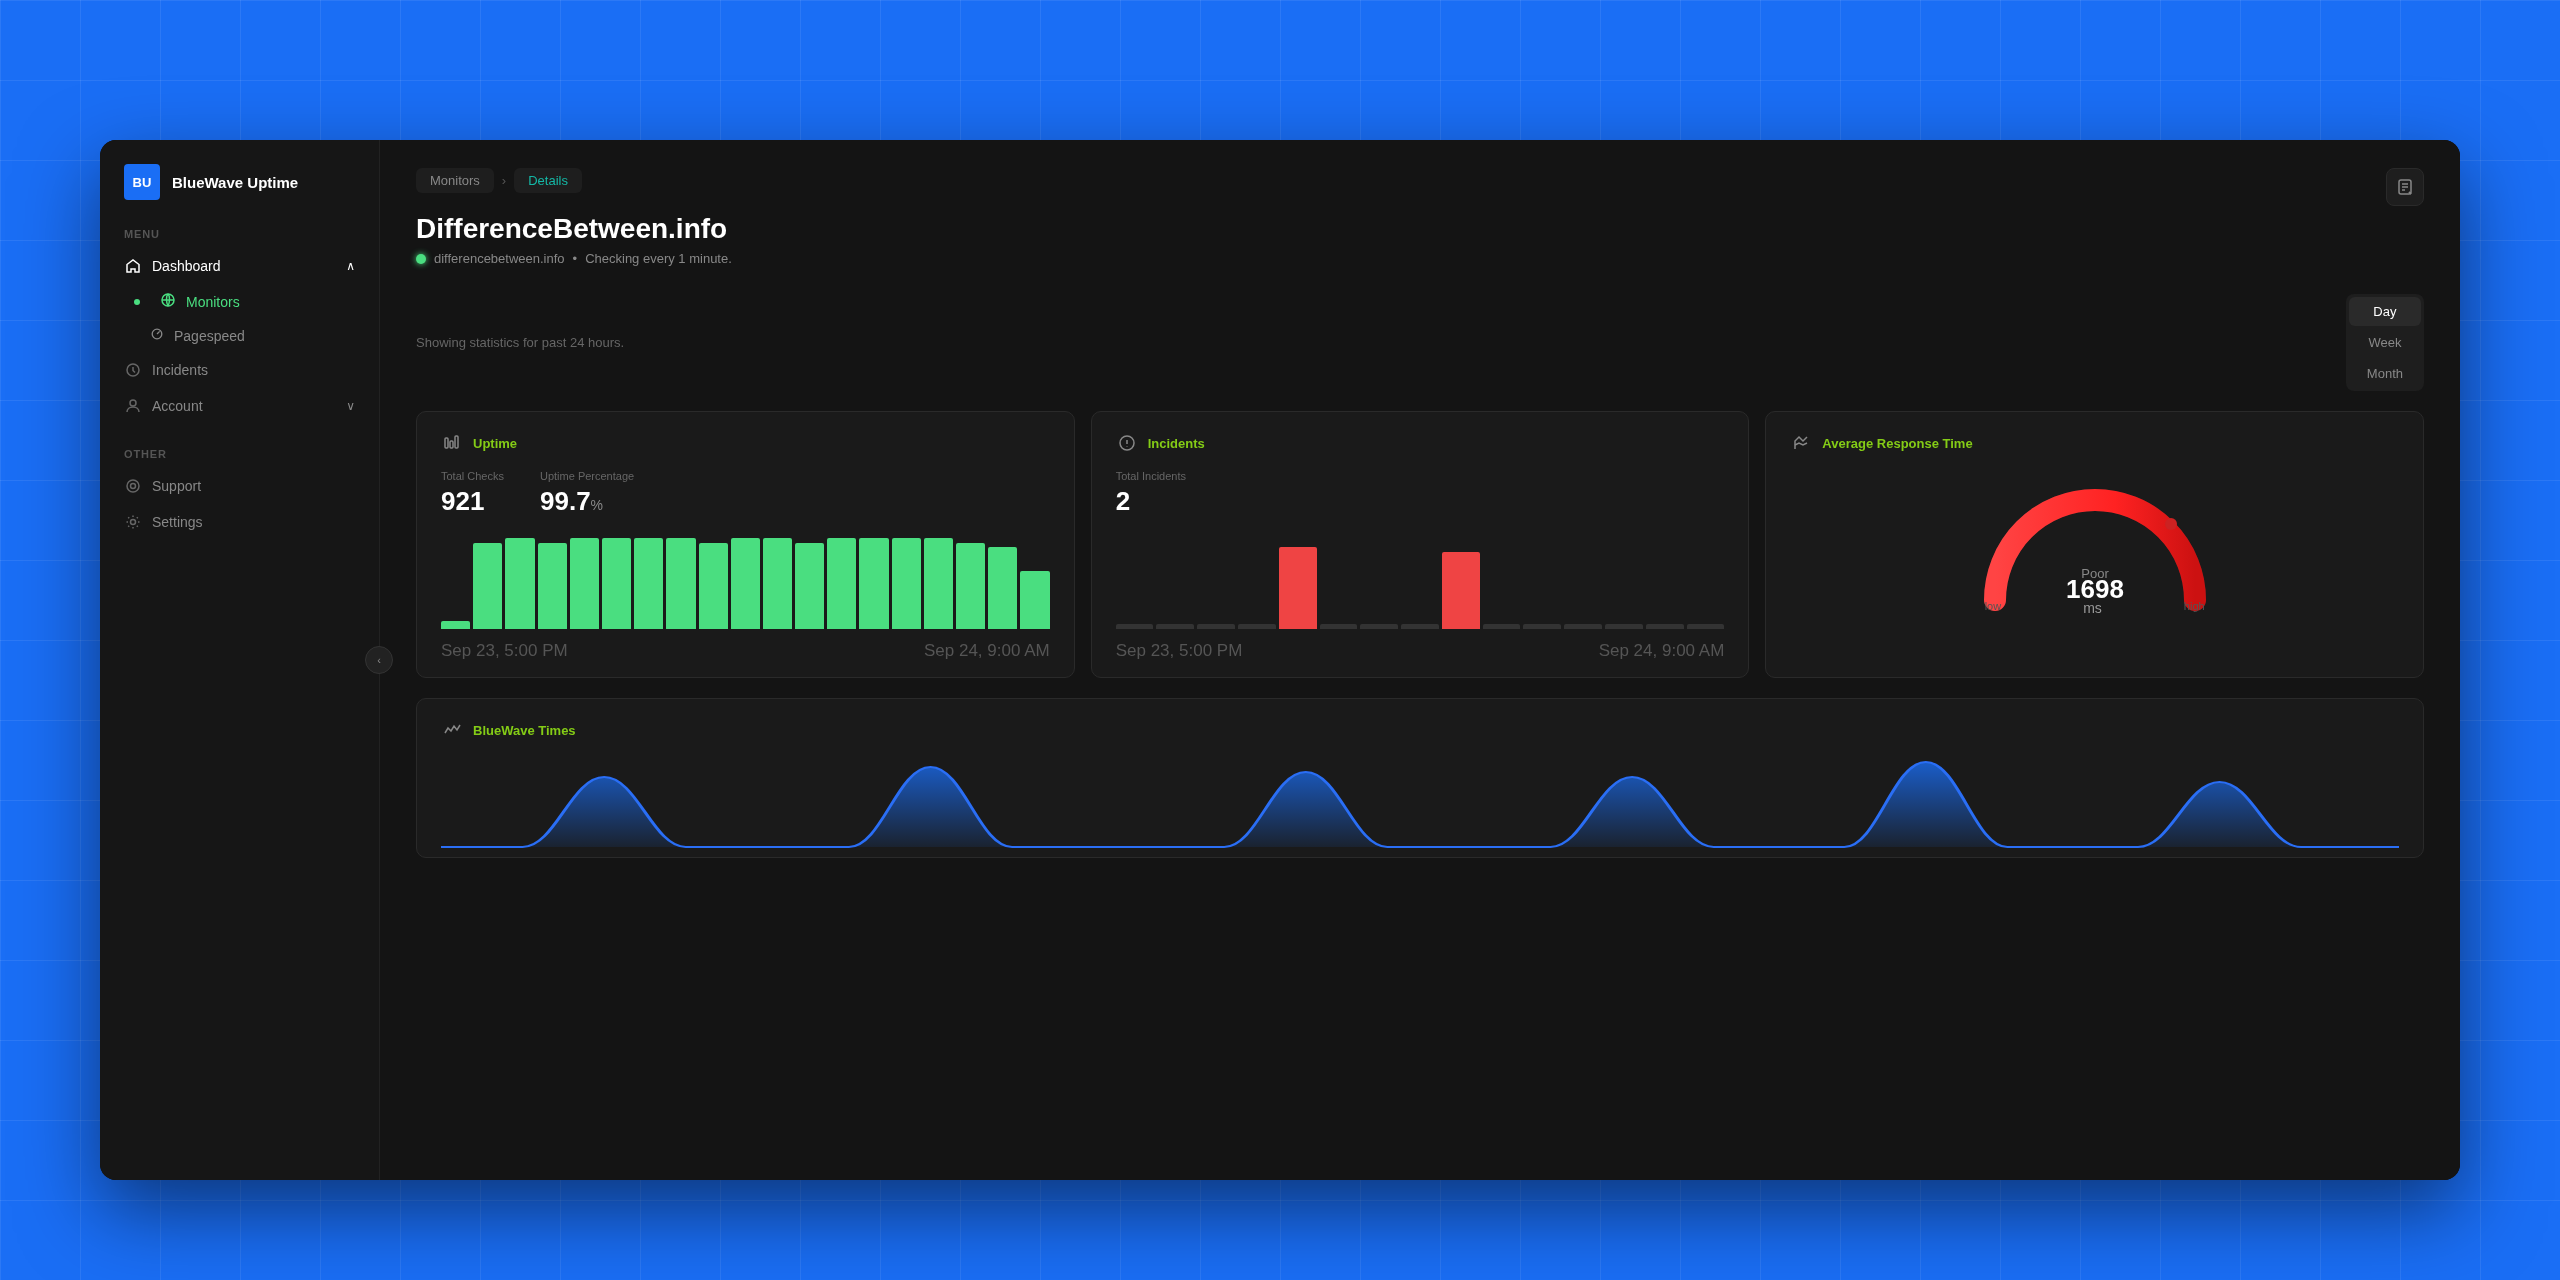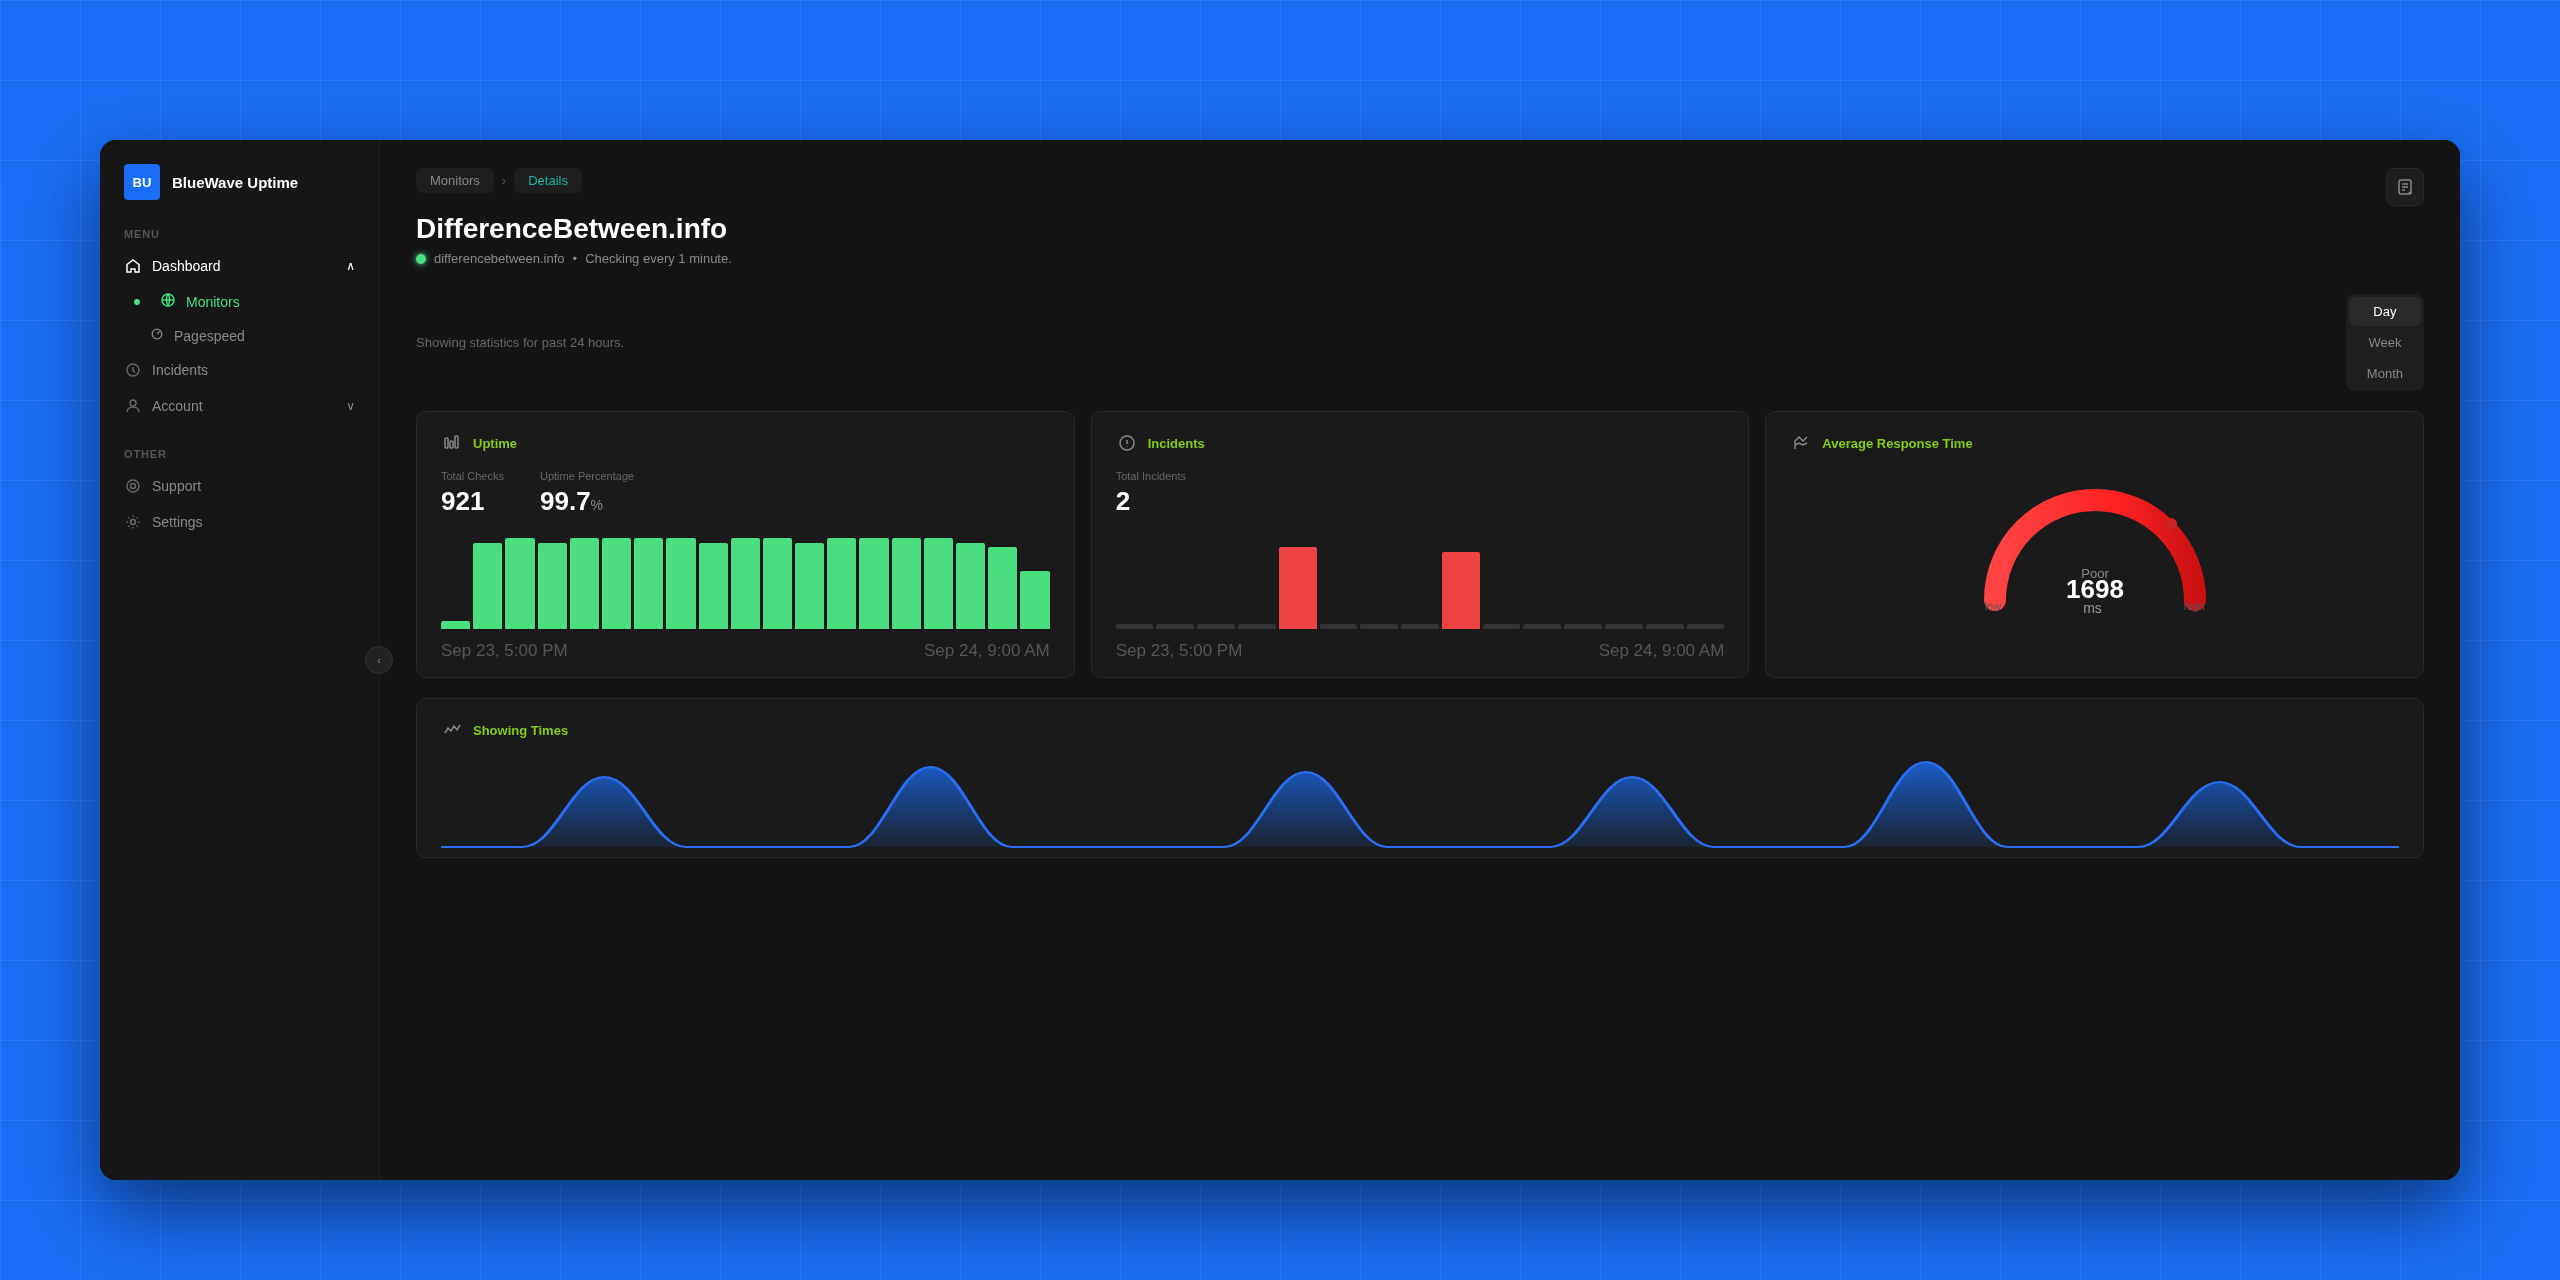--- a/index.html
+++ b/index.html
@@ -708,21 +708,21 @@
 
       </div>
 
       <div class="response-card">
         <div class="response-header">
           <span class="chart-icon">
             <svg width="18" height="18" viewBox="0 0 18 18" fill="none" stroke="#888" stroke-width="1.5">
               <path d="M2 12 L5 7 L8 10 L11 5 L14 9 L17 4"></path>
             </svg>
           </span>
-          <span class="chart-title">Showing Times</span>
+          <span class="chart-title">BlueWave Times</span>
         </div>
         <div class="response-chart">
           
           <svg width="100%" height="100" viewBox="0 0 1200 100" preserveAspectRatio="none">
             <defs>
               <linearGradient id="waveGrad" x1="0" y1="0" x2="0" y2="1">
                 <stop offset="0%" stop-color="#1a6ef5" stop-opacity="0.8"></stop>
                 <stop offset="100%" stop-color="#1a6ef5" stop-opacity="0.1"></stop>
               </linearGradient>
             </defs>

